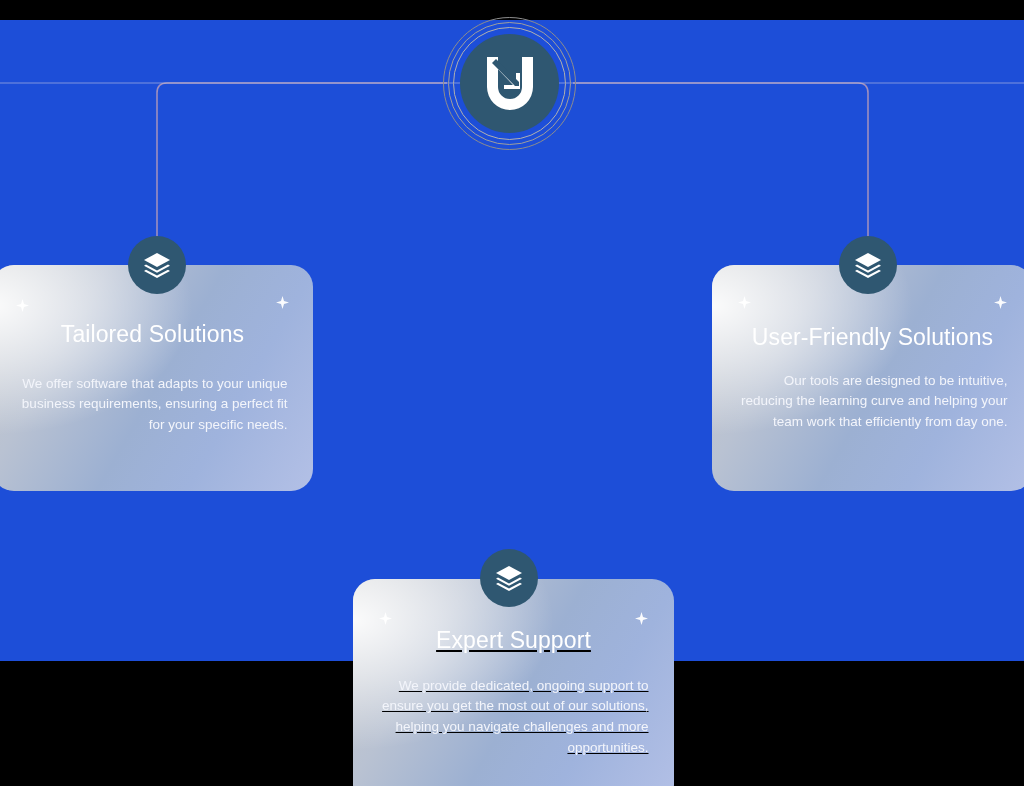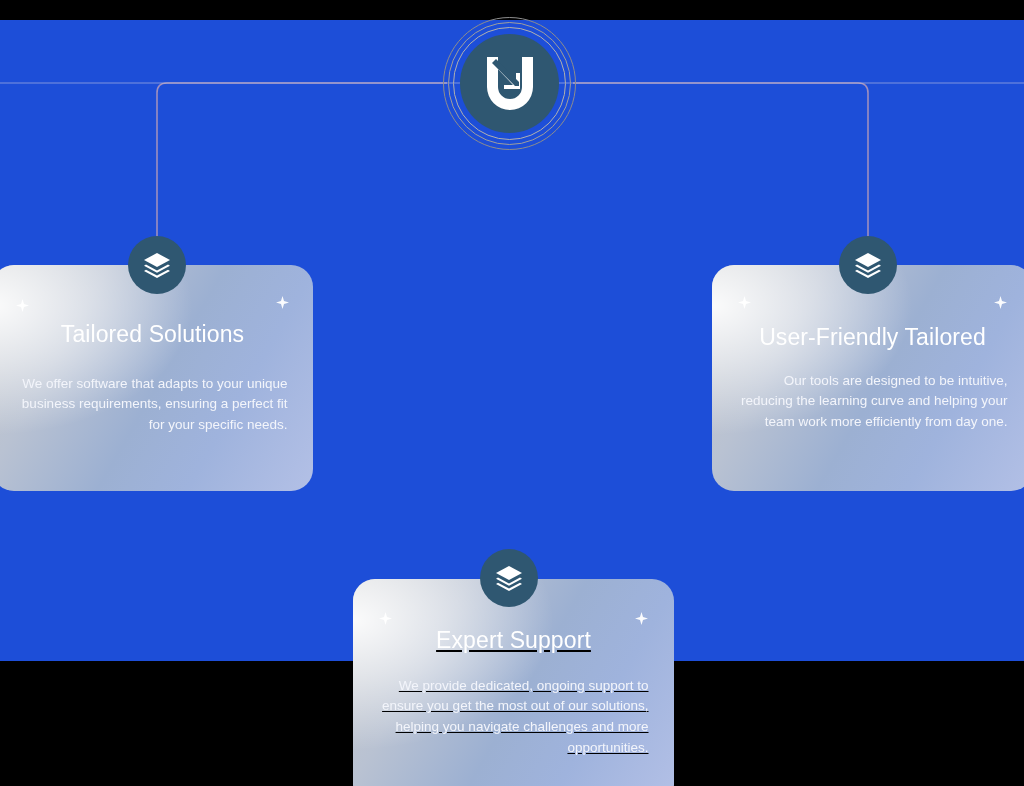--- a/index.html
+++ b/index.html
@@ -219,22 +219,22 @@
       <svg width="13" height="13" viewBox="0 0 13 13">
           <path d="M6.5 0 L8 5 L13 6.5 L8 8 L6.5 13 L5 8 L0 6.5 L5 5 Z" fill="#ffffff" opacity="0.95"></path>
         </svg>
     </span>
     <span class="sparkle" style="right:26px; top:31px;">
       <svg width="13" height="13" viewBox="0 0 13 13">
           <path d="M6.5 0 L8 5 L13 6.5 L8 8 L6.5 13 L5 8 L0 6.5 L5 5 Z" fill="#ffffff" opacity="0.95"></path>
         </svg>
     </span>
     <div class="card-inner">
-      <h2 class="card-title">User-Friendly Tailored</h2>
-      <p class="card-body">Our tools are designed to be intuitive, reducing the learning curve and helping your team work more efficiently from day one.</p>
+      <h2 class="card-title">User-Friendly Solutions</h2>
+      <p class="card-body">Our tools are designed to be intuitive, reducing the learning curve and helping your team work that efficiently from day one.</p>
     </div>
   </div>
   <div class="badge" id="badge-interface">
     <svg width="28" height="26" viewBox="0 0 28 26">
       <path d="M14 1 L27 8 L14 15 L1 8 Z" fill="#ffffff"></path>
       <path d="M3 12.6 L14 18.4 L25 12.6 L27 13.7 L14 20.7 L1 13.7 Z" fill="#ffffff"></path>
       <path d="M3 17.8 L14 23.6 L25 17.8 L27 18.9 L14 25.9 L1 18.9 Z" fill="#ffffff"></path>
     </svg>
   </div>
 

